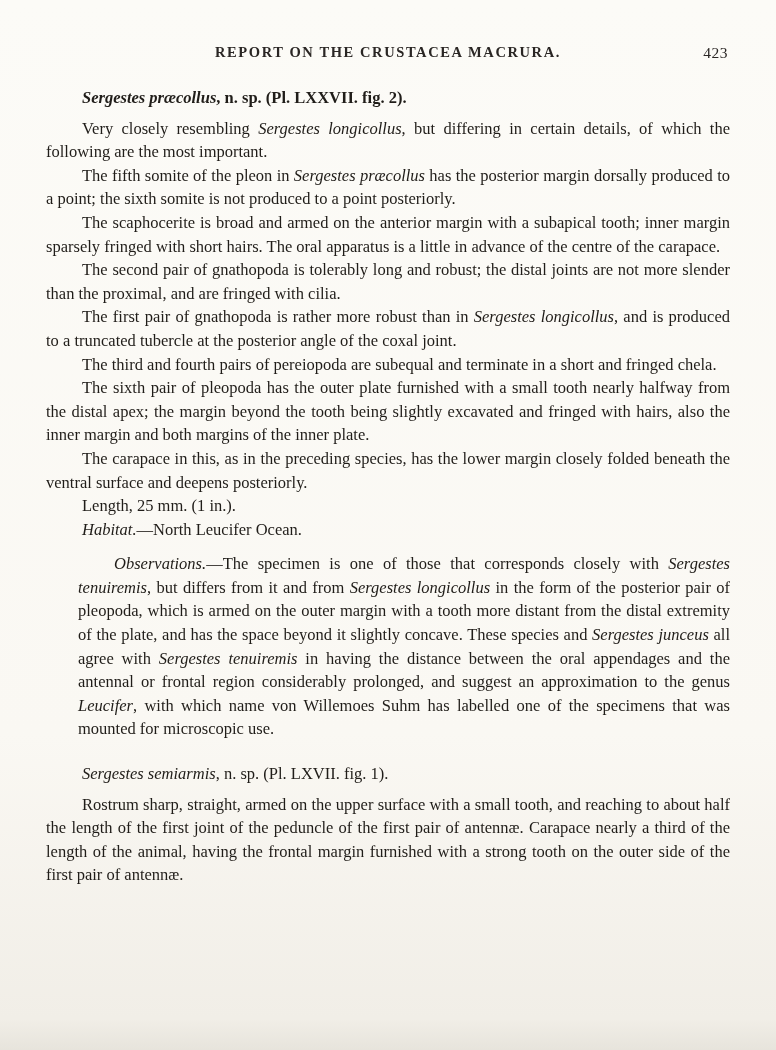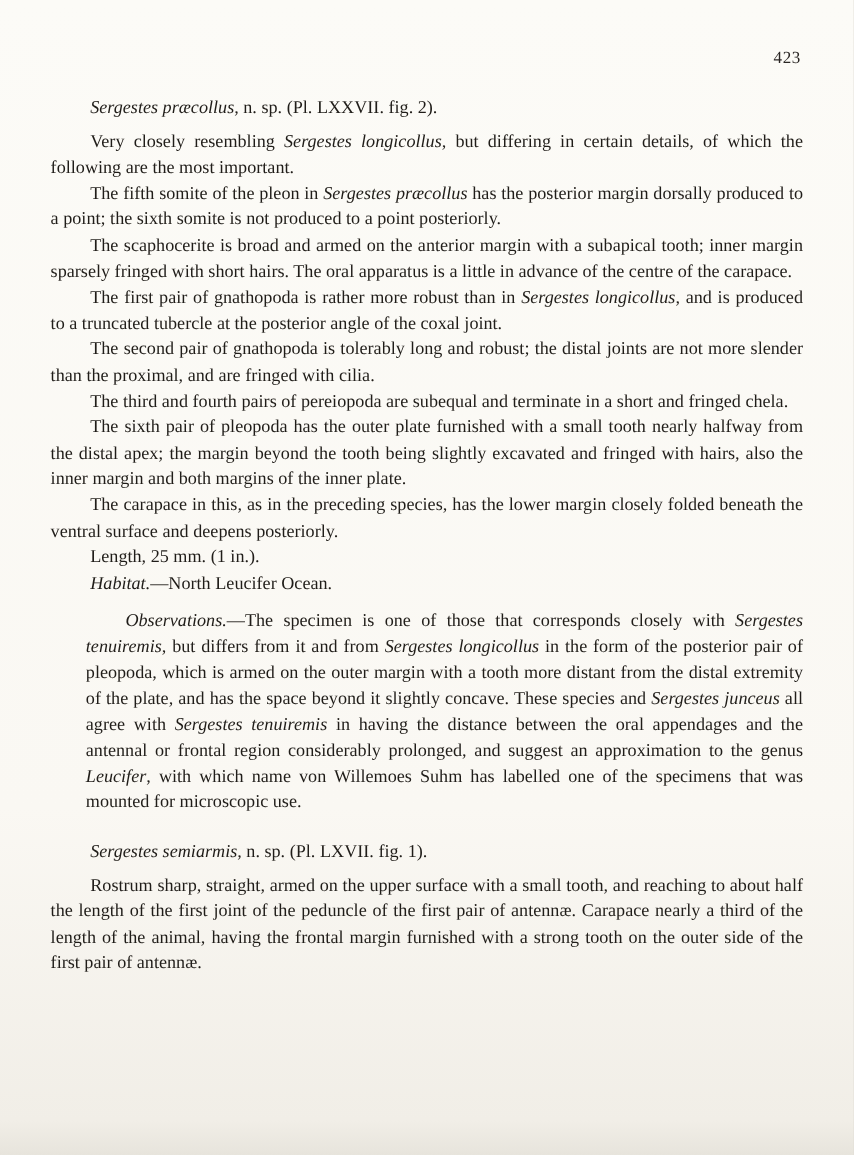--- a/index.html
+++ b/index.html
@@ -46,39 +46,40 @@
   }
   p.para {
     margin: 0;
     text-indent: 36px;
   }
   p.heading {
     margin: 14px 0 7px 0;
     text-indent: 36px;
     text-align: left;
   }
-  p.first-heading { margin-top: 0; }
+  p.first-heading { margin-top: 0; font-weight: bold; }
   p.spaced { margin-top: 11px; margin-left: 32px; }
   p.section-gap { margin-top: 21px; }
   .it { font-style: italic; }
 </style>
 </head>
 <body>
 
 <div class="page">
   <div class="page-header">
+    <div class="running-title">REPORT ON THE CRUSTACEA MACRURA.</div>
     <div class="page-number">423</div>
   </div>
   <div class="body-text">
       <p class="para heading first-heading"><span class="it">Sergestes præcollus</span><span>, n. sp. (Pl. LXXVII. fig. 2).</span></p>
       <p class="para"><span>Very closely resembling </span><span class="it">Sergestes longicollus</span><span>, but differing in certain details, of which the following are the most important.</span></p>
       <p class="para"><span>The fifth somite of the pleon in </span><span class="it">Sergestes præcollus</span><span> has the posterior margin dorsally produced to a point; the sixth somite is not produced to a point posteriorly.</span></p>
       <p class="para"><span>The scaphocerite is broad and armed on the anterior margin with a subapical tooth; inner margin sparsely fringed with short hairs.  The oral apparatus is a little in advance of the centre of the carapace.</span></p>
+      <p class="para"><span>The second pair of gnathopoda is tolerably long and robust; the distal joints are not more slender than the proximal, and are fringed with cilia.</span></p>
       <p class="para"><span>The first pair of gnathopoda is rather more robust than in </span><span class="it">Sergestes longicollus</span><span>, and is produced to a truncated tubercle at the posterior angle of the coxal joint.</span></p>
-      <p class="para"><span>The second pair of gnathopoda is tolerably long and robust; the distal joints are not more slender than the proximal, and are fringed with cilia.</span></p>
       <p class="para"><span>The third and fourth pairs of pereiopoda are subequal and terminate in a short and fringed chela.</span></p>
       <p class="para"><span>The sixth pair of pleopoda has the outer plate furnished with a small tooth nearly halfway from the distal apex; the margin beyond the tooth being slightly excavated and fringed with hairs, also the inner margin and both margins of the inner plate.</span></p>
       <p class="para"><span>The carapace in this, as in the preceding species, has the lower margin closely folded beneath the ventral surface and deepens posteriorly.</span></p>
       <p class="para"><span>Length, 25 mm. (1 in.).</span></p>
       <p class="para"><span class="it">Habitat.</span><span>—North Leucifer Ocean.</span></p>
       <p class="para spaced"><span class="it">Observations.</span><span>—The specimen is one of those that corresponds closely with </span><span class="it">Sergestes tenuiremis</span><span>, but differs from it and from </span><span class="it">Sergestes longicollus</span><span> in the form of the posterior pair of pleopoda, which is armed on the outer margin with a tooth more distant from the distal extremity of the plate, and has the space beyond it slightly concave.  These species and </span><span class="it">Sergestes junceus</span><span> all agree with </span><span class="it">Sergestes tenuiremis</span><span> in having the distance between the oral appendages and the antennal or frontal region considerably prolonged, and suggest an approximation to the genus </span><span class="it">Leucifer</span><span>, with which name von Willemoes Suhm has labelled one of the specimens that was mounted for microscopic use.</span></p>
       <p class="para heading section-gap"><span class="it">Sergestes semiarmis</span><span>, n. sp. (Pl. LXVII. fig. 1).</span></p>
       <p class="para"><span>Rostrum sharp, straight, armed on the upper surface with a small tooth, and reaching to about half the length of the first joint of the peduncle of the first pair of antennæ.  Carapace nearly a third of the length of the animal, having the frontal margin furnished with a strong tooth on the outer side of the first pair of antennæ.</span></p>
     </div>
 </div>

